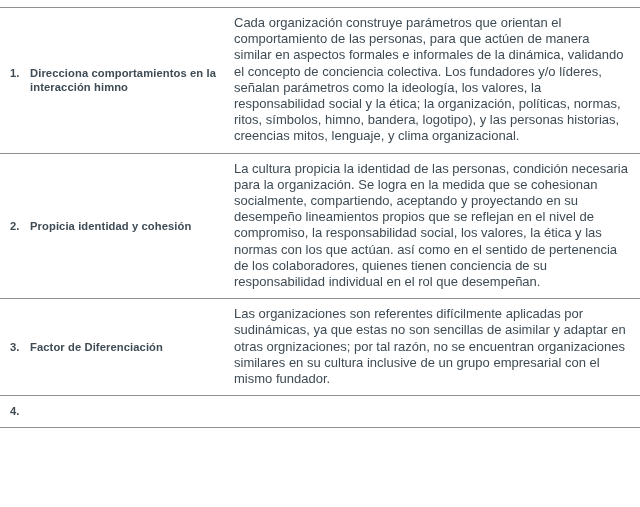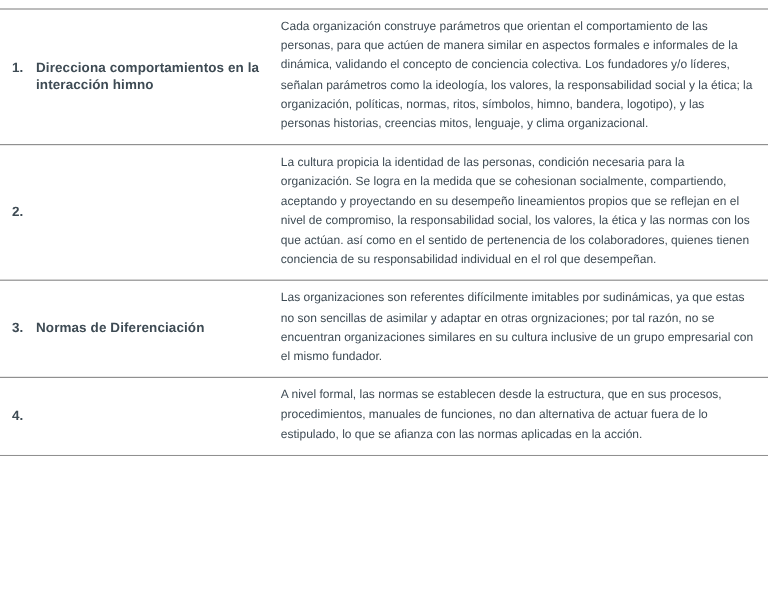--- a/index.html
+++ b/index.html
@@ -45,21 +45,21 @@
   .num {
     flex: 0 0 20px;
     width: 20px;
   }
   .title {
     white-space: pre-line;
   }
   .cell-right {
     flex: 1 1 auto;
     padding: 7px 12px 8px 2px;
-    font-size: 10px;
+    font-size: 13px;
     line-height: 16.2px;
   }
   .desc {
     margin: 0;
     white-space: normal;
   }
 </style>
 </head>
 <body>
 
@@ -76,44 +76,42 @@
       </div>
       <div class="cell-right">
         <p class="desc">Cada organización construye parámetros que orientan el comportamiento de las personas, para que actúen de manera similar en aspectos formales e informales de la dinámica, validando el concepto de conciencia colectiva. Los fundadores y/o líderes, señalan parámetros como la ideología, los valores, la responsabilidad social y la ética; la organización, políticas, normas, ritos, símbolos, himno, bandera, logotipo), y las personas historias, creencias mitos, lenguaje, y clima organizacional.</p>
       </div>
     </div>
 
     <div class="row">
       <div class="cell-left">
         <div class="item">
           <span class="num">2.</span>
+          <span class="title">Propicia identidad y cohesión</span>
         </div>
       </div>
       <div class="cell-right">
         <p class="desc">La cultura propicia la identidad de las personas, condición necesaria para la organización. Se logra en la medida que se cohesionan socialmente, compartiendo, aceptando y proyectando en su desempeño lineamientos propios que se reflejan en el nivel de compromiso, la responsabilidad social, los valores, la ética y las normas con los que actúan. así como en el sentido de pertenencia de los colaboradores, quienes tienen conciencia de su responsabilidad individual en el rol que desempeñan.</p>
       </div>
     </div>
 
     <div class="row">
       <div class="cell-left">
         <div class="item">
           <span class="num">3.</span>
-          <span class="title">Normas de Diferenciación</span>
+          <span class="title">Factor de Diferenciación</span>
         </div>
       </div>
       <div class="cell-right">
-        <p class="desc">Las organizaciones son referentes difícilmente imitables por sudinámicas, ya que estas no son sencillas de asimilar y adaptar en otras orgnizaciones; por tal razón, no se encuentran organizaciones similares en su cultura inclusive de un grupo empresarial con el mismo fundador.</p>
+        <p class="desc">Las organizaciones son referentes difícilmente aplicadas por sudinámicas, ya que estas no son sencillas de asimilar y adaptar en otras orgnizaciones; por tal razón, no se encuentran organizaciones similares en su cultura inclusive de un grupo empresarial con el mismo fundador.</p>
       </div>
     </div>
 
     <div class="row">
       <div class="cell-left">
         <div class="item">
           <span class="num">4.</span>
         </div>
       </div>
-      <div class="cell-right">
-        <p class="desc">A nivel formal, las normas se establecen desde la estructura, que en sus procesos, procedimientos, manuales de funciones, no dan alternativa de actuar fuera de lo estipulado, lo que se afianza con las normas aplicadas en la acción.</p>
-      </div>
     </div>
 
   </div>
 </div>
 
 </body></html>

